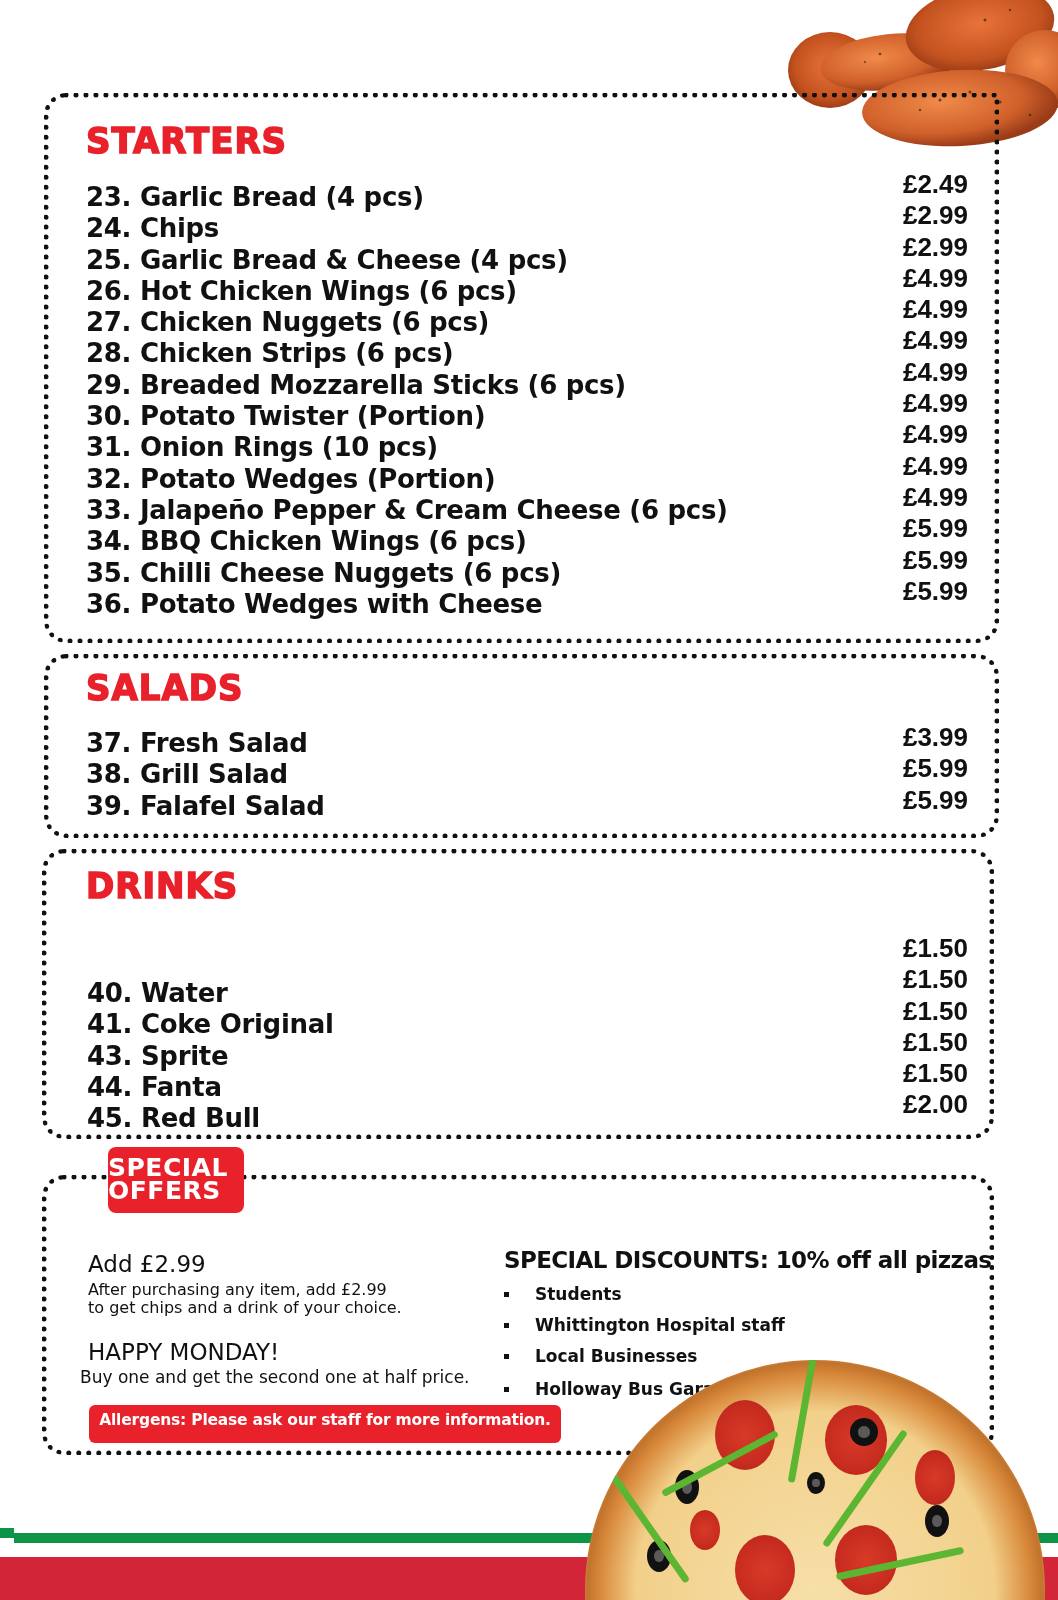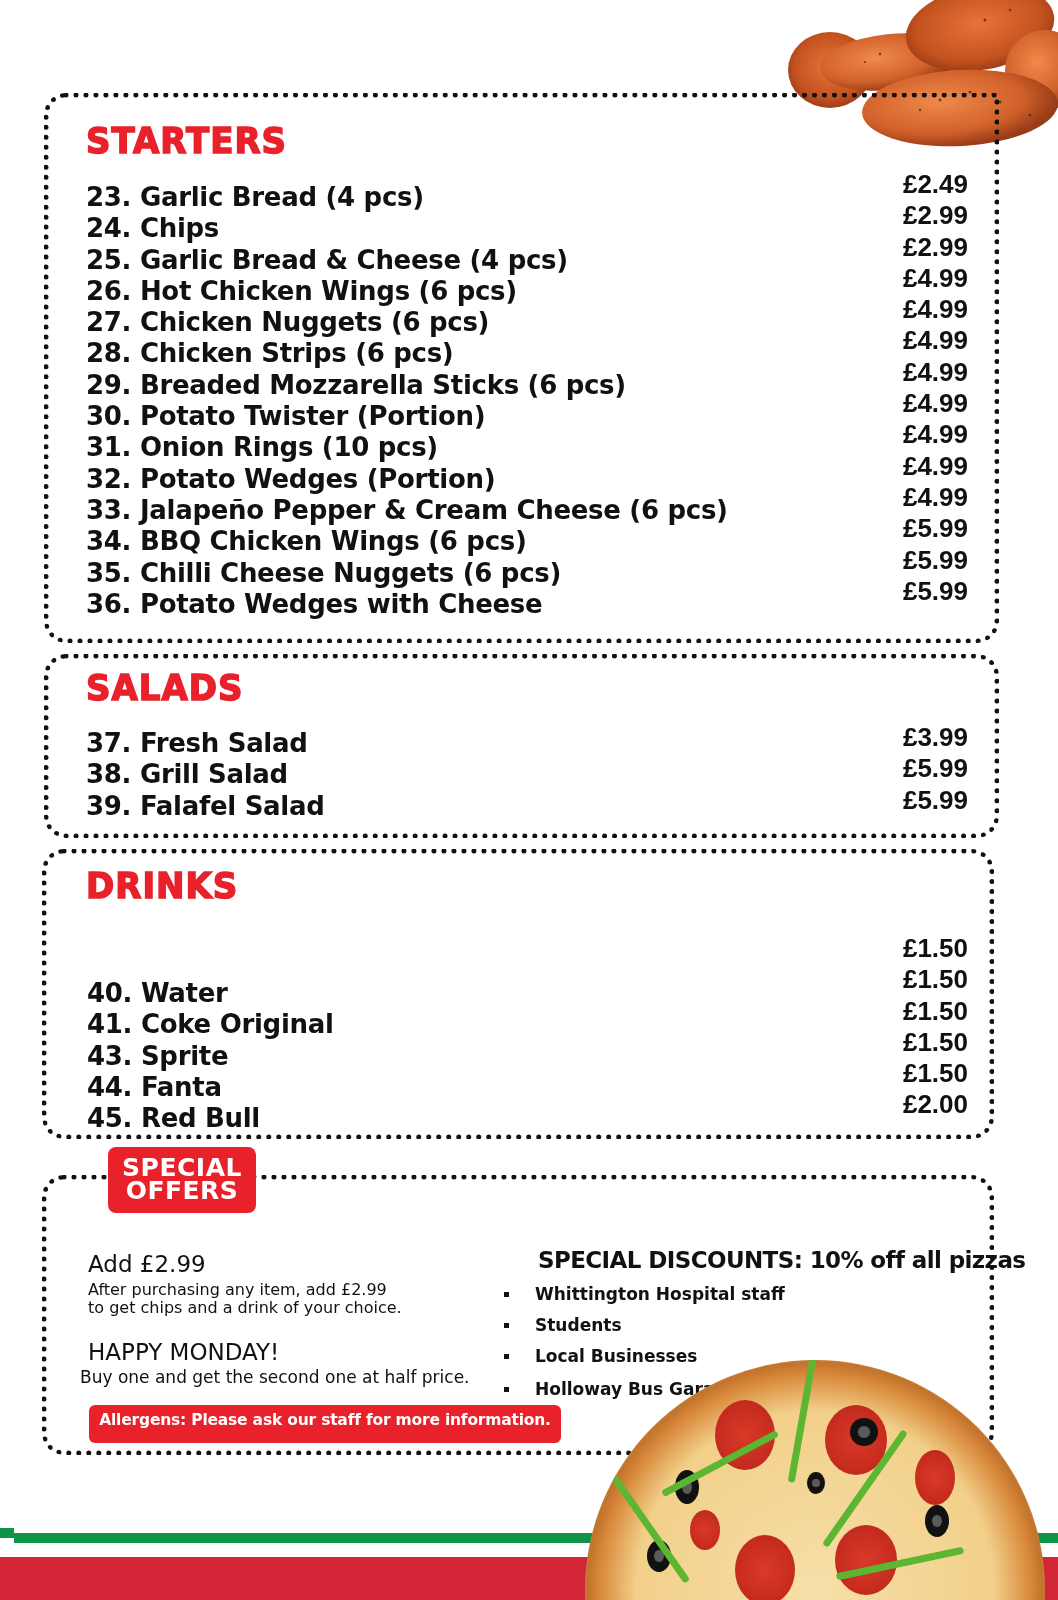--- a/index.html
+++ b/index.html
@@ -60,30 +60,30 @@
   .pep { position: absolute; border-radius: 50%; background: radial-gradient(circle, #d93a28 0%, #c42a1e 70%, #a8221a 100%); }
   .olive { position: absolute; border-radius: 50%; background: #111; border: 0; }
   .olive::after { content:""; position:absolute; left:30%; top:30%; width:40%; height:40%; border-radius:50%; background:#5a5a5a; }
   .pepper { position: absolute; height: 7px; background: #5cb632; border-radius: 4px; }
 
   .stripe-green { position: absolute; left: 14px; top: 1533px; width: 1044px; height: 10px; background: #0e9447; }
   .stripe-green-l { position: absolute; left: 0; top: 1528px; width: 14px; height: 10px; background: #0e9447; }
   .stripe-red { position: absolute; left: 0; top: 1557px; width: 1058px; height: 43px; background: #d22638; }
 
   .offers-badge {
-    position: absolute; left: 108px; top: 1147px; width: 148px; height: 66px;
+    position: absolute; left: 108px; top: 1147px; width: 136px; height: 66px;
     background: #e8212b; border-radius: 8px;
-    color: #fff; text-align: center;
+    color: #fff; 
     font-family: "DejaVu Sans", sans-serif; font-weight: 900;
     font-size: 25px; line-height: 23px; padding-top: 9px;
     letter-spacing: 0.5px;
   }
   .offer-title { position: absolute; font-family: "DejaVu Sans", sans-serif; font-weight: 400; font-size: 23px; color: #111; }
   .offer-text { position: absolute; font-family: "DejaVu Sans", sans-serif; font-size: 16px; line-height: 17px; color: #111; }
-  .disc-title { position: absolute; left: 504px; top: 1247px; font-family: "DejaVu Sans", sans-serif; font-weight: 700; font-size: 23px; letter-spacing: -0.6px; color: #111; white-space: nowrap; margin-left: 34px; }
+  .disc-title { position: absolute; left: 504px; top: 1247px; font-family: "DejaVu Sans", sans-serif; font-weight: 700; font-size: 23px; letter-spacing: -0.6px; color: #111; white-space: nowrap; }
   .disc-title .rest { font-weight: 700; }
   .disc-list { position: absolute; left: 504px; top: 1282px; list-style: none; }
   .disc-list li { position: relative; padding-left: 31px; font-family: "DejaVu Sans", sans-serif; font-weight: 700; font-size: 17px; height: 31px; line-height: 24px; color: #111; }
   .disc-list li .bullet { position: absolute; left: 0; top: 10px; width: 5px; height: 5px; background: #111; }
   .allergen {
     position: absolute; left: 89px; top: 1405px; width: 472px; height: 38px;
     background: #e8212b; border-radius: 6px;
     color: #fff; text-align: center; font-family: "DejaVu Sans", sans-serif; font-weight: 700;
     font-size: 15.5px; line-height: 30px; letter-spacing: -0.2px;
   }
@@ -199,22 +199,22 @@
 <div class="offer-text" style="left:88px; top:1299px;">to get chips and a drink of your choice.</div>
 
 <div class="offer-title" style="left:88px; top:1339px;">HAPPY MONDAY!</div>
 <div class="offer-text" style="left:80px; top:1369px; font-size:17px;">Buy one and get the second one at half price.</div>
 
 <div class="disc-title">
   <span>SPECIAL DISCOUNTS:</span>
   <span class="rest">10% off all pizzas</span>
 </div>
 <ul class="disc-list">
+  <li><span class="bullet"></span><span>Students</span></li>
   <li><span class="bullet"></span><span>Whittington Hospital staff</span></li>
-  <li><span class="bullet"></span><span>Students</span></li>
   <li><span class="bullet"></span><span>Local Businesses</span></li>
   <li style="height:30px; margin-top:2px;"><span class="bullet"></span><span>Holloway Bus Garage</span></li>
 </ul>
 
 <div class="allergen">Allergens: Please ask our staff for more information.</div>
 
 <div class="stripe-green-l"></div>
 <div class="stripe-green"></div>
 <div class="stripe-red"></div>
 

